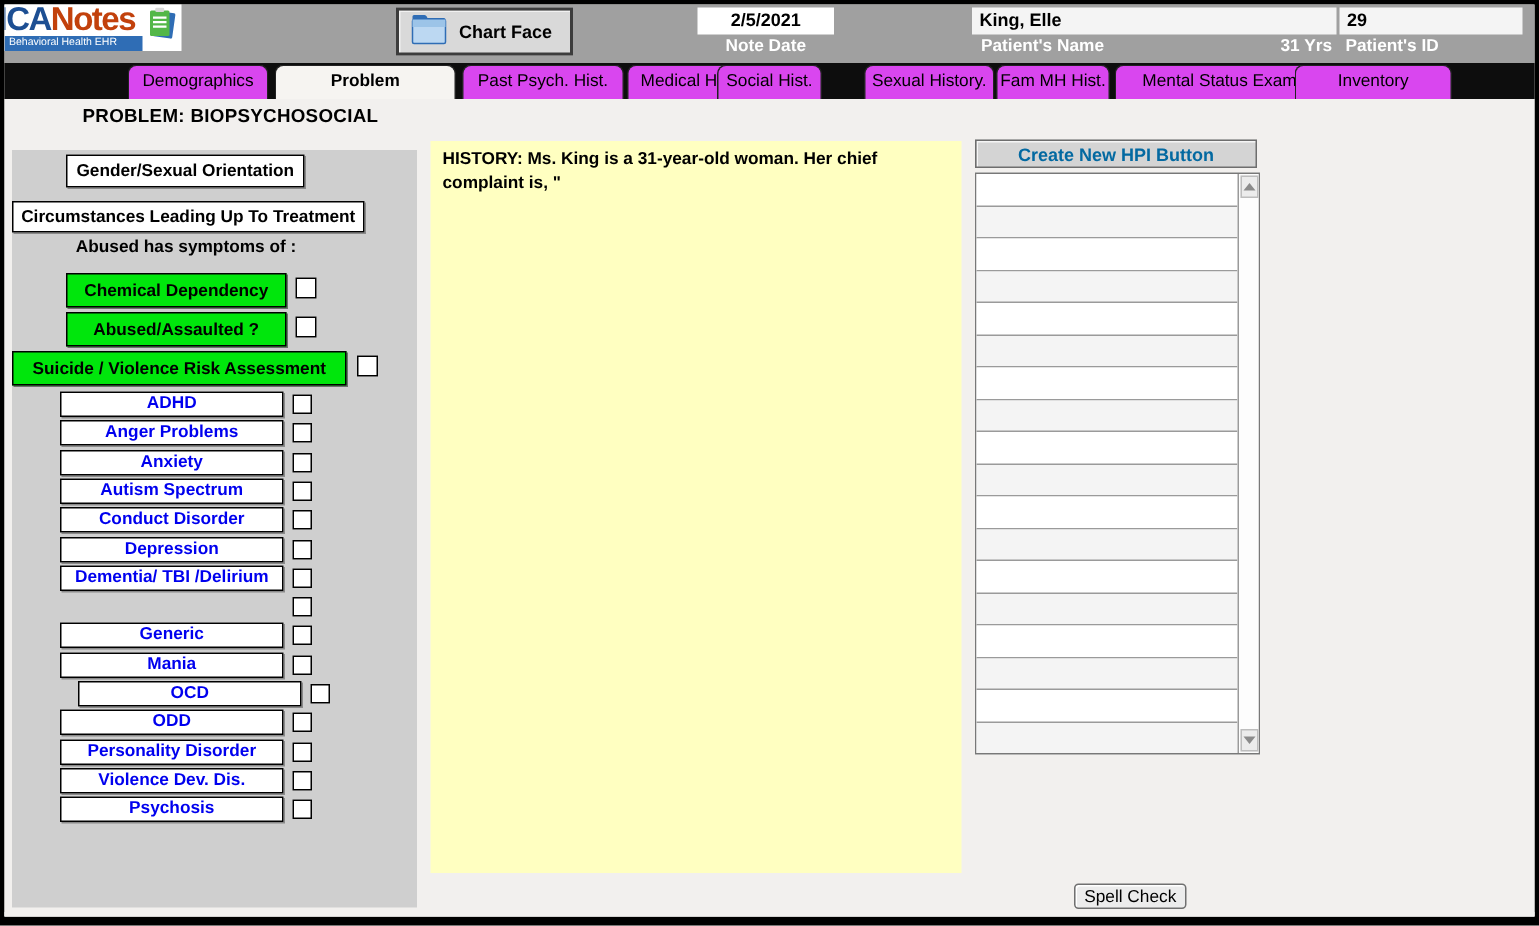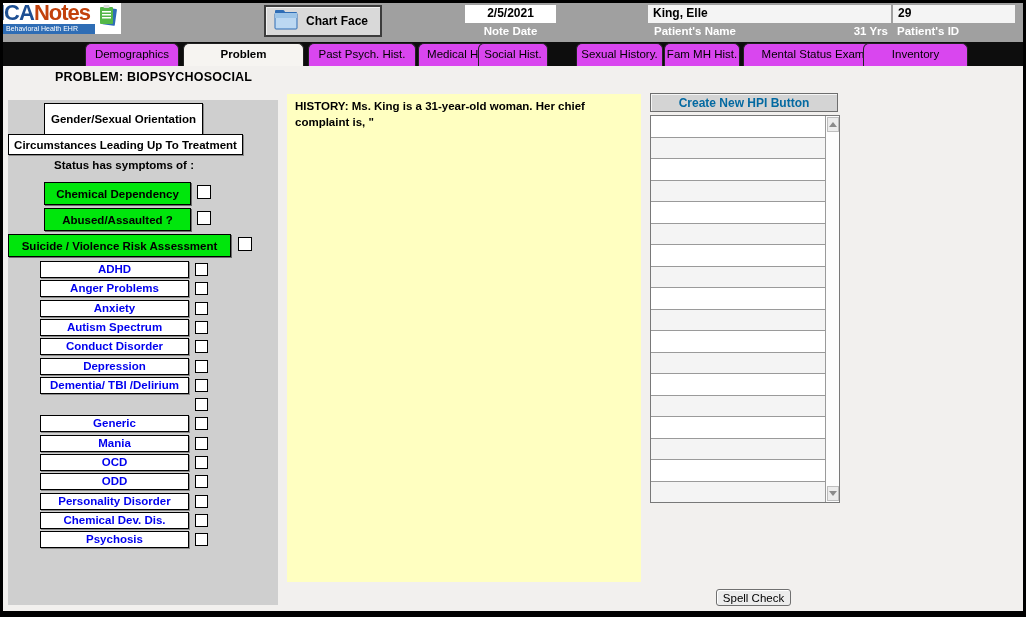--- a/index.html
+++ b/index.html
@@ -50,21 +50,21 @@
   #tab-mse          { left:740px; width:140px; }
   #tab-inventory    { left:860px; width:105px; }
 
   
   #content { position:absolute; left:0; top:63px; width:1020px; height:545px; background:#f2f0ee; }
   #page-title { position:absolute; left:52px; top:4px; font-weight:bold; font-size:12.5px; color:#000; letter-spacing:.2px; }
 
   
   #sidebar { position:absolute; left:5px; top:34px; width:270px; height:505px; background:#cfcfcf; }
   .panel-btn { position:absolute; background:#fff; border:1px solid #000; box-shadow:1px 1px 0 #8a8a8a; font-weight:bold; font-size:11.5px; color:#000; cursor:pointer; font-family:"Liberation Sans",sans-serif; }
-  #gender-btn { left:36px; top:3px; width:159px; height:32px; }
+  #gender-btn { left:36px; top:3px; width:159px; height:22px; }
   #circumstances-btn { left:0px; top:34px; width:235px; height:21px; }
   #symptoms-label { position:absolute; left:0px; top:59px; width:232px; text-align:center; font-weight:bold; font-size:11.5px; color:#000; }
   .green-btn { position:absolute; background:#00e60c; border:1px solid #000; box-shadow:1px 1px 0 #6d6d6d; font-weight:bold; font-size:11.5px; color:#000; cursor:pointer; font-family:"Liberation Sans",sans-serif; }
   #chem-btn    { left:36px; top:82px;  width:147px; height:23px; }
   #abused-btn  { left:36px; top:108px; width:147px; height:23px; }
   #suicide-btn { left:0px;  top:134px; width:223px; height:23px; }
   .checkbox { position:absolute; width:14px; height:14px; background:#fff; border:1px solid #000; cursor:pointer; }
   #chem-cb    { left:189px; top:85px; }
   #abused-cb  { left:189px; top:111px; }
   #suicide-cb { left:230px; top:137px; }
@@ -150,21 +150,21 @@
     <div class="tab" id="tab-mse">Mental Status Exam</div>
     <div class="tab" id="tab-inventory">Inventory</div>
   </div>
 
   <div id="content">
     <div id="page-title">PROBLEM: BIOPSYCHOSOCIAL</div>
 
     <div id="sidebar">
       <button class="panel-btn" id="gender-btn">Gender/Sexual Orientation</button>
       <button class="panel-btn" id="circumstances-btn">Circumstances Leading Up To Treatment</button>
-      <div id="symptoms-label">Status has symptoms of :</div>
+      <div id="symptoms-label">Abused has symptoms of :</div>
 
       <button class="green-btn" id="chem-btn">Chemical Dependency</button>
       <span class="checkbox" id="chem-cb"></span>
 
       <button class="green-btn" id="abused-btn">Abused/Assaulted ?</button>
       <span class="checkbox" id="abused-cb"></span>
 
       <button class="green-btn" id="suicide-btn">Suicide / Violence Risk Assessment</button>
       <span class="checkbox" id="suicide-cb"></span>
 
@@ -201,34 +201,34 @@
             <span class="checkbox sm"></span>
           </div>
           <div class="symptom-row" style="top: 315px;">
             <button class="symptom-btn">Generic</button>
             <span class="checkbox sm"></span>
           </div>
           <div class="symptom-row" style="top: 335px;">
             <button class="symptom-btn">Mania</button>
             <span class="checkbox sm"></span>
           </div>
-          <div class="symptom-row" style="top: 354px;">
+          <div class="symptom-row" style="top: 354px; margin-left: 12px;">
             <button class="symptom-btn">OCD</button>
             <span class="checkbox sm"></span>
           </div>
           <div class="symptom-row" style="top: 373px;">
             <button class="symptom-btn">ODD</button>
             <span class="checkbox sm"></span>
           </div>
           <div class="symptom-row" style="top: 393px;">
             <button class="symptom-btn">Personality Disorder</button>
             <span class="checkbox sm"></span>
           </div>
           <div class="symptom-row" style="top: 412px;">
-            <button class="symptom-btn">Chemical Dev. Dis.</button>
+            <button class="symptom-btn">Violence Dev. Dis.</button>
             <span class="checkbox sm"></span>
           </div>
           <div class="symptom-row" style="top: 431px;">
             <button class="symptom-btn">Psychosis</button>
             <span class="checkbox sm"></span>
           </div>
         </div>
     </div>
 
     <div id="history-area">HISTORY:  Ms. King is a 31-year-old woman. Her chief complaint is, "</div>

